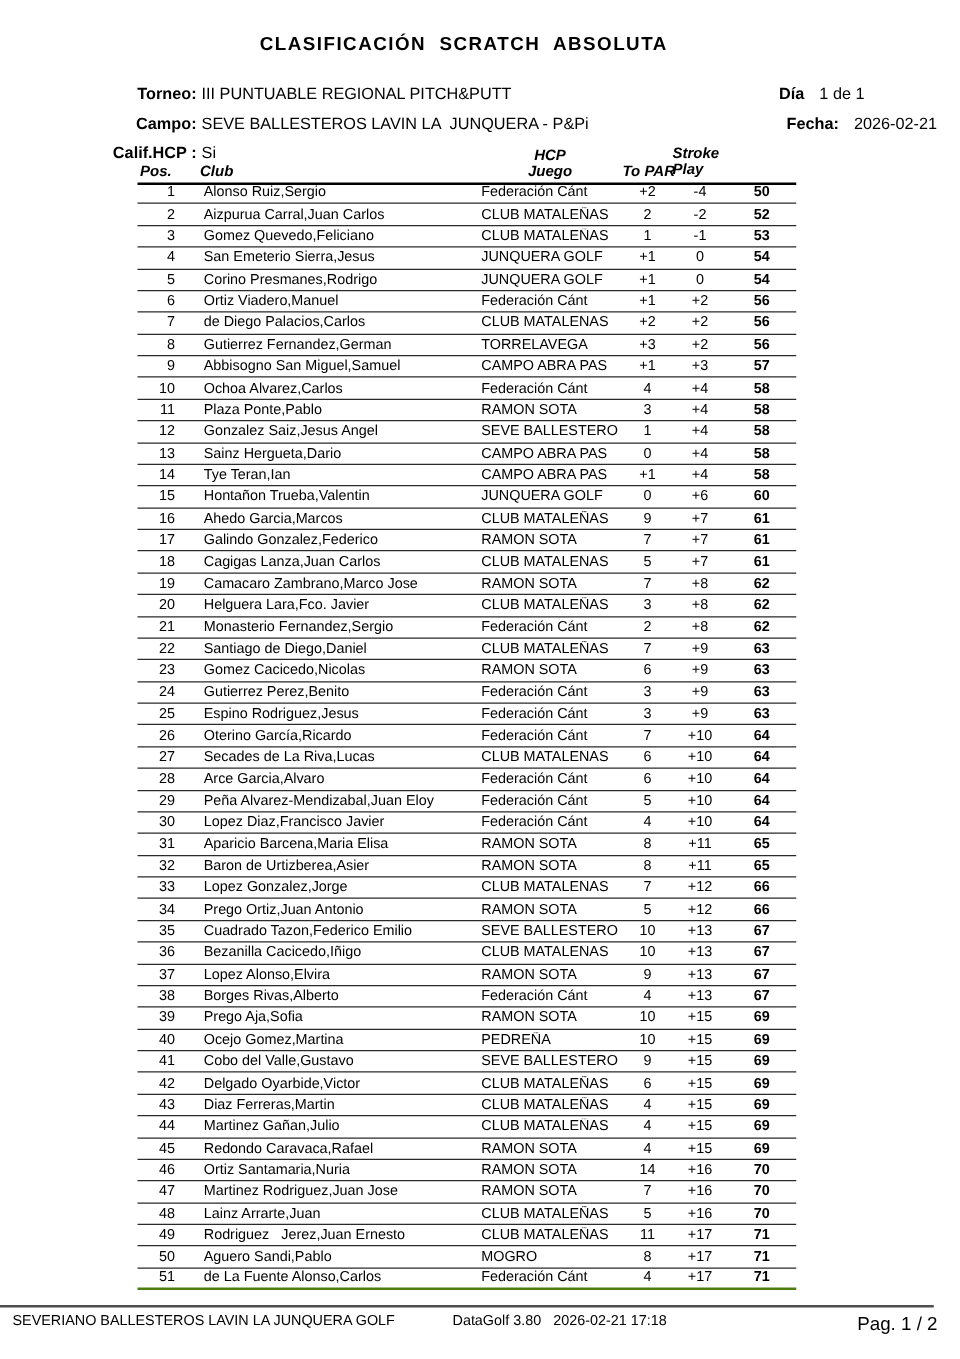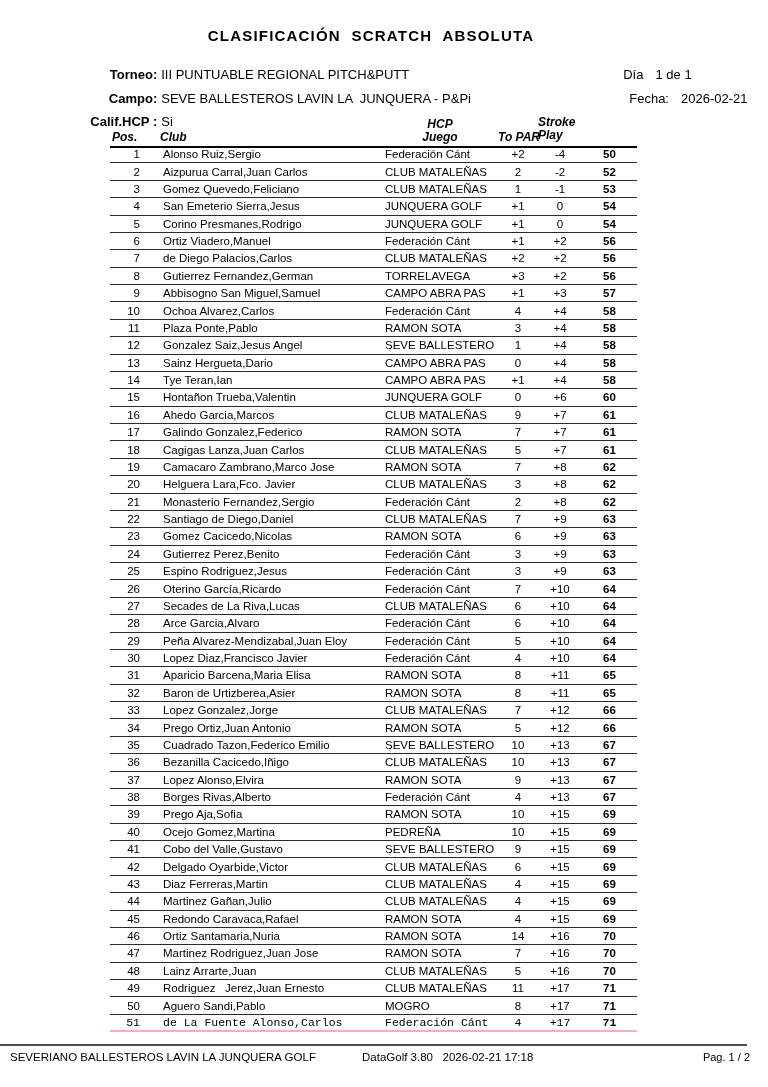--- a/index.html
+++ b/index.html
@@ -13,21 +13,21 @@
   }
   .title {
     position:absolute; top:27px; left:0; width:742px;
     text-align:center; font-weight:bold; font-size:15px;
     letter-spacing:1.2px; white-space:pre;
   }
   .meta-line { position:absolute; left:0; font-size:13px; white-space:pre; }
   .meta-label { display:inline-block; width:150px; text-align:right; font-weight:bold; }
   .meta-value { margin-left:4px; }
   .meta-right { position:absolute; font-size:13px; white-space:pre; }
-  .meta-right .rlabel { font-weight:normal;margin-top:36px; }
+  .meta-right .rlabel { font-weight:bold;margin-top:36px; }
   .meta-right .rvalue { margin-left:12px; }
 
   .thead {
     position:absolute; top:104px; left:110px; width:527px; height:42px;
     display:grid; grid-template-columns:47px 225px 116px 40px 44px 55px;
     align-items:end;
     border-bottom:2px solid #000;
     font-size:12px; font-weight:bold;
   }
   .th { padding-bottom:2px; line-height:13px;font-style:italic; }
@@ -39,32 +39,32 @@
   .th-stroke{ font-style:italic; padding-bottom:4px; }
 
   .tbody { position:absolute; top:146px; left:110px; width:527px; }
   .trow {
     display:grid; grid-template-columns:47px 225px 116px 40px 44px 55px;
     height:17.39px; box-sizing:border-box;
     border-bottom:1px solid #2a2a2a;
     align-items:center;
     font-size:11.5px;
   }
-  .trow:last-child { border-bottom:2px solid #f9a8d4;font-family:Liberation Mono, monospace; }
+  .trow:last-child { border-bottom:2px solid #4d7c0f; }
   .c { overflow:hidden; white-space:nowrap; }
   .c-pos    { text-align:right; padding-right:17px; }
   .c-nombre { padding-left:6px; white-space:pre; }
   .c-club   { padding-left:3px; }
   .c-hcp, .c-topar { text-align:center; }
   .c-stroke { text-align:center; font-weight:bold; }
 
   .footer-rule { position:absolute; top:1044px; left:0; width:747px; height:2px; background:#4d4d4d; }
   .footer-left   { position:absolute; top:1051px; left:10px;  font-size:11.5px; }
   .footer-center { position:absolute; top:1051px; left:362px; font-size:11.5px; white-space:pre; }
-  .footer-right  { position:absolute; top:1051px; right:18px; font-size:11px; }
+  .footer-right  { position:absolute; top:1051px; right:18px; font-size:15px; }
 </style>
 </head>
 <body>
 
 <div class="title">CLASIFICACIÓN  SCRATCH  ABSOLUTA</div>
 
 <div class="meta-line" style="top:52px">
   <span class="meta-label">Torneo:</span><span class="meta-value">III PUNTUABLE REGIONAL PITCH&amp;PUTT</span>
 </div>
 <div class="meta-line" style="top:76px">

